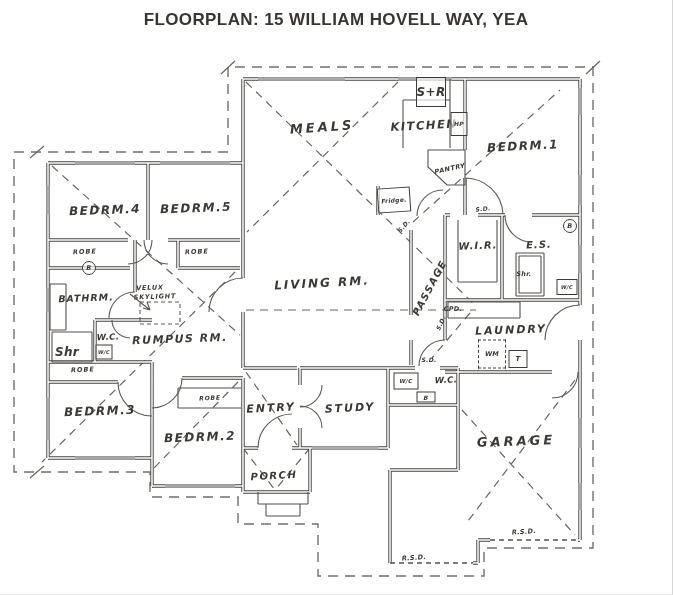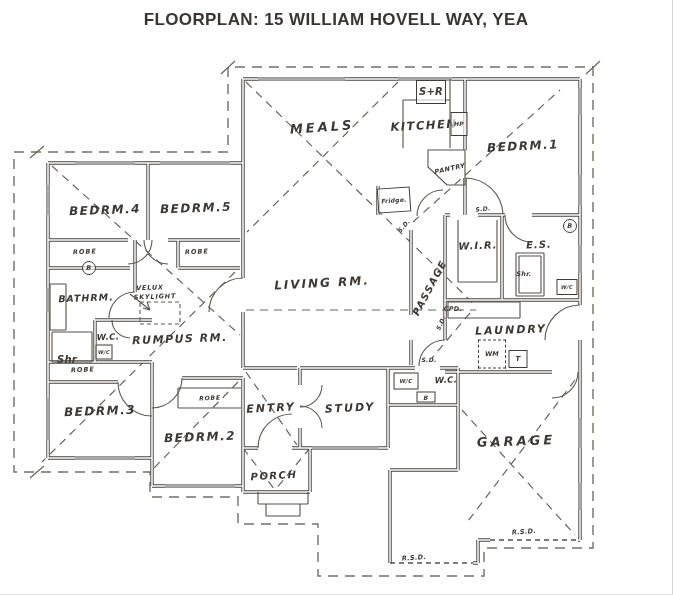--- a/index.html
+++ b/index.html
@@ -85,21 +85,21 @@
   <div class="labels" id="labels-layer">
       <div class="label" style="left: 322px; top: 127px; font-size: 13px; letter-spacing: 3px; transform: translate(-50%, -50%) rotate(-4deg);">MEALS</div>
       <div class="label" style="left: 424px; top: 126px; font-size: 11.5px; letter-spacing: 1.5px; transform: translate(-50%, -50%) rotate(-3deg);">KITCHEN</div>
       <div class="label" style="left: 523px; top: 146px; font-size: 12px; letter-spacing: 1.5px; transform: translate(-50%, -50%) rotate(-3deg);">BEDRM.1</div>
       <div class="label" style="left: 105px; top: 210px; font-size: 12px; letter-spacing: 1.5px; transform: translate(-50%, -50%) rotate(-2deg);">BEDRM.4</div>
       <div class="label" style="left: 196px; top: 208px; font-size: 12px; letter-spacing: 1.5px; transform: translate(-50%, -50%) rotate(-2deg);">BEDRM.5</div>
       <div class="label" style="left: 85px; top: 252px; font-size: 6.5px; letter-spacing: 1px; transform: translate(-50%, -50%) rotate(-2deg);">ROBE</div>
       <div class="label" style="left: 197px; top: 252px; font-size: 6.5px; letter-spacing: 1px; transform: translate(-50%, -50%) rotate(-2deg);">ROBE</div>
       <div class="label" style="left: 86px; top: 298px; font-size: 9.5px; letter-spacing: 1px; transform: translate(-50%, -50%) rotate(-2deg);">BATHRM.</div>
       <div class="label" style="left: 108px; top: 337px; font-size: 8.5px; letter-spacing: 0.3px; transform: translate(-50%, -50%) rotate(-2deg);">W.C.</div>
-      <div class="label" style="left: 67px; top: 360px; font-size: 10px; letter-spacing: 0.3px; transform: translate(-50%, -50%) rotate(0deg);">Shr</div>
+      <div class="label" style="left: 67px; top: 352px; font-size: 12px; letter-spacing: 0.3px; transform: translate(-50%, -50%) rotate(0deg);">Shr</div>
       <div class="label" style="left: 83px; top: 370px; font-size: 6.5px; letter-spacing: 1px; transform: translate(-50%, -50%) rotate(-2deg);">ROBE</div>
       <div class="label" style="left: 100px; top: 411px; font-size: 12px; letter-spacing: 1.5px; transform: translate(-50%, -50%) rotate(-2deg);">BEDRM.3</div>
       <div class="label" style="left: 180px; top: 339px; font-size: 11px; letter-spacing: 1.5px; transform: translate(-50%, -50%) rotate(-2deg);">RUMPUS RM.</div>
       <div class="label" style="left: 150px; top: 288px; font-size: 6.5px; letter-spacing: 0.8px; transform: translate(-50%, -50%) rotate(-2deg);">VELUX</div>
       <div class="label" style="left: 155px; top: 297px; font-size: 6.5px; letter-spacing: 0.8px; transform: translate(-50%, -50%) rotate(-2deg);">SKYLIGHT</div>
       <div class="label" style="left: 200px; top: 437px; font-size: 12px; letter-spacing: 1.5px; transform: translate(-50%, -50%) rotate(-2deg);">BEDRM.2</div>
       <div class="label" style="left: 210px; top: 398px; font-size: 6px; letter-spacing: 0.8px; transform: translate(-50%, -50%) rotate(-2deg);">ROBE</div>
       <div class="label" style="left: 271px; top: 408px; font-size: 11px; letter-spacing: 2px; transform: translate(-50%, -50%) rotate(-3deg);">ENTRY</div>
       <div class="label" style="left: 350px; top: 408px; font-size: 11px; letter-spacing: 2px; transform: translate(-50%, -50%) rotate(-3deg);">STUDY</div>
       <div class="label" style="left: 274px; top: 476px; font-size: 10px; letter-spacing: 1.5px; transform: translate(-50%, -50%) rotate(-3deg);">PORCH</div>
@@ -112,21 +112,21 @@
       <div class="label" style="left: 511px; top: 330px; font-size: 11px; letter-spacing: 2px; transform: translate(-50%, -50%) rotate(-2deg);">LAUNDRY</div>
       <div class="label" style="left: 446px; top: 380px; font-size: 8.5px; letter-spacing: 0.3px; transform: translate(-50%, -50%) rotate(-2deg);">W.C.</div>
       <div class="label" style="left: 516px; top: 441px; font-size: 13px; letter-spacing: 3px; transform: translate(-50%, -50%) rotate(-2deg);">GARAGE</div>
       <div class="label" style="left: 414px; top: 558px; font-size: 6.5px; letter-spacing: 0.3px; transform: translate(-50%, -50%) rotate(-4deg);">R.S.D.</div>
       <div class="label" style="left: 524px; top: 532px; font-size: 6.5px; letter-spacing: 0.3px; transform: translate(-50%, -50%) rotate(-4deg);">R.S.D.</div>
       <div class="label" style="left: 483px; top: 209px; font-size: 6px; letter-spacing: 0.3px; transform: translate(-50%, -50%) rotate(-6deg);">S.D.</div>
       <div class="label" style="left: 404px; top: 226px; font-size: 6px; letter-spacing: 0.3px; transform: translate(-50%, -50%) rotate(-48deg);">S.D.</div>
       <div class="label" style="left: 441px; top: 323px; font-size: 6px; letter-spacing: 0.3px; transform: translate(-50%, -50%) rotate(-65deg);">S.D.</div>
       <div class="label" style="left: 429px; top: 360px; font-size: 6px; letter-spacing: 0.3px; transform: translate(-50%, -50%) rotate(0deg);">S.D.</div>
       <div class="label" style="left: 450px; top: 169px; font-size: 6.5px; letter-spacing: 0.5px; transform: translate(-50%, -50%) rotate(-12deg);">PANTRY</div>
-      <div class="label box solid" style="left: 431px; top: 92px; font-size: 10px; letter-spacing: 0.3px; transform: translate(-50%, -50%) rotate(0deg); width: 30px; height: 24px;">S+R</div>
+      <div class="label box solid" style="left: 431px; top: 92px; font-size: 12px; letter-spacing: 0.3px; transform: translate(-50%, -50%) rotate(0deg); width: 30px; height: 30px;">S+R</div>
       <div class="label box solid" style="left: 459px; top: 124px; font-size: 6px; letter-spacing: 0.3px; transform: translate(-50%, -50%) rotate(0deg); width: 17px; height: 24px;">HP</div>
       <div class="label box solid" style="left: 394px; top: 200px; font-size: 6px; letter-spacing: 0.3px; transform: translate(-50%, -50%) rotate(-4deg); width: 33px; height: 25px;">Fridge.</div>
       <div class="label box dashed" style="left: 492px; top: 354px; font-size: 6.5px; letter-spacing: 0.3px; transform: translate(-50%, -50%) rotate(0deg); width: 28px; height: 29px;">WM</div>
       <div class="label box solid" style="left: 518px; top: 359px; font-size: 7px; letter-spacing: 0.3px; transform: translate(-50%, -50%) rotate(0deg); width: 19px; height: 18px;">T</div>
       <div class="label box solid" style="left: 406px; top: 381px; font-size: 5.5px; letter-spacing: 0.3px; transform: translate(-50%, -50%) rotate(0deg); width: 25px; height: 17px;">W/C</div>
       <div class="label box solid" style="left: 426px; top: 397px; font-size: 6px; letter-spacing: 0.3px; transform: translate(-50%, -50%) rotate(0deg); width: 19px; height: 11px;">B</div>
       <div class="label box solid" style="left: 104px; top: 352px; font-size: 5px; letter-spacing: 0.3px; transform: translate(-50%, -50%) rotate(0deg); width: 17px; height: 15px;">W/C</div>
       <div class="label box solid" style="left: 567px; top: 287px; font-size: 5px; letter-spacing: 0.3px; transform: translate(-50%, -50%) rotate(0deg); width: 21px; height: 16px;">W/C</div>
       <div class="label box circle" style="left: 570px; top: 226px; font-size: 6.5px; letter-spacing: 0.3px; transform: translate(-50%, -50%) rotate(0deg); width: 14px; height: 14px;">B</div>
       <div class="label box circle" style="left: 89px; top: 268px; font-size: 6.5px; letter-spacing: 0.3px; transform: translate(-50%, -50%) rotate(0deg); width: 14px; height: 14px;">B</div>

